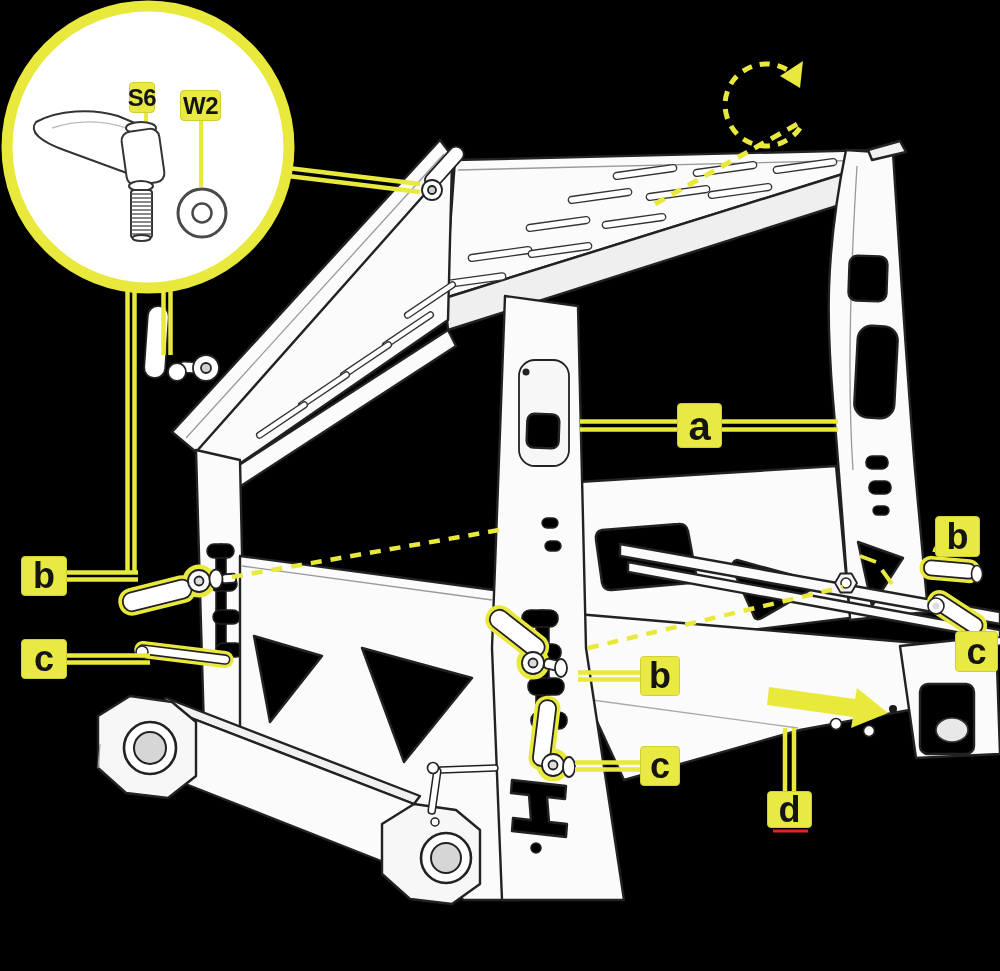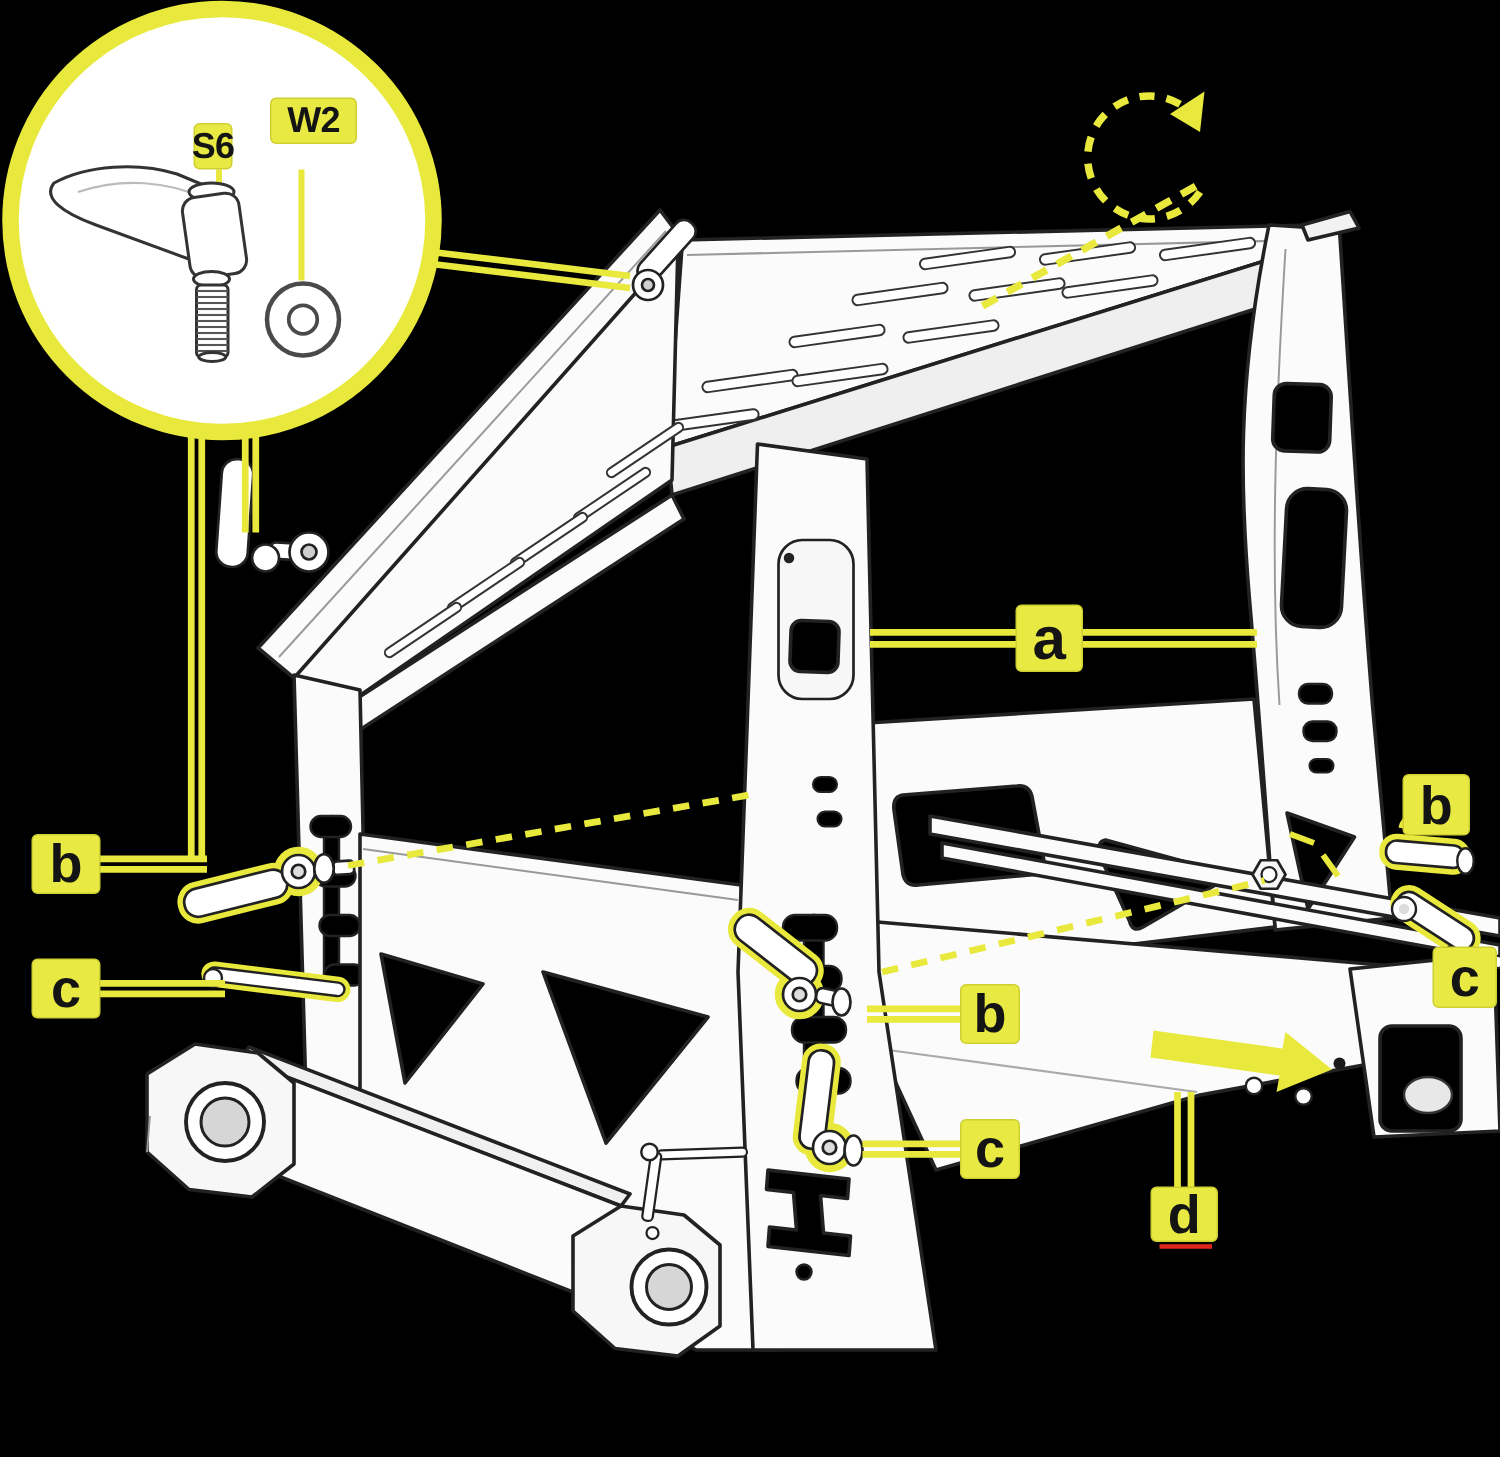--- a/index.html
+++ b/index.html
@@ -332,21 +332,21 @@
       <ellipse cx="141.5" cy="238" rx="9" ry="3"></ellipse>
     </g>
     <g fill="#fff" stroke="#4a4a4a">
       <circle cx="202" cy="213" r="24" stroke-width="3"></circle>
       <circle cx="202" cy="213" r="9.5" stroke-width="2.5"></circle>
     </g>
   </g>
 </svg>
 
 <div class="callout lt" style="left:129px;top:82px;width:26px;height:31px;">S6</div>
-<div class="callout lt" style="left:180px;top:65px;width:58px;height:31px;">W2</div>
+<div class="callout lt" style="left:180px;top:90px;width:41px;height:31px;">W2</div>
 
 <div class="callout md" style="left:677px;top:403px;width:45px;height:45px;">a</div>
 
 <div class="callout sm" style="left:21px;top:556px;width:46px;height:40px;">b</div>
 <div class="callout sm" style="left:21px;top:639px;width:46px;height:40px;">c</div>
 
 <div class="callout sm" style="left:640px;top:656px;width:40px;height:40px;">b</div>
 <div class="callout sm" style="left:640px;top:746px;width:40px;height:40px;">c</div>
 
 <div class="callout sm" style="left:935px;top:516px;width:45px;height:41px;">b</div>

